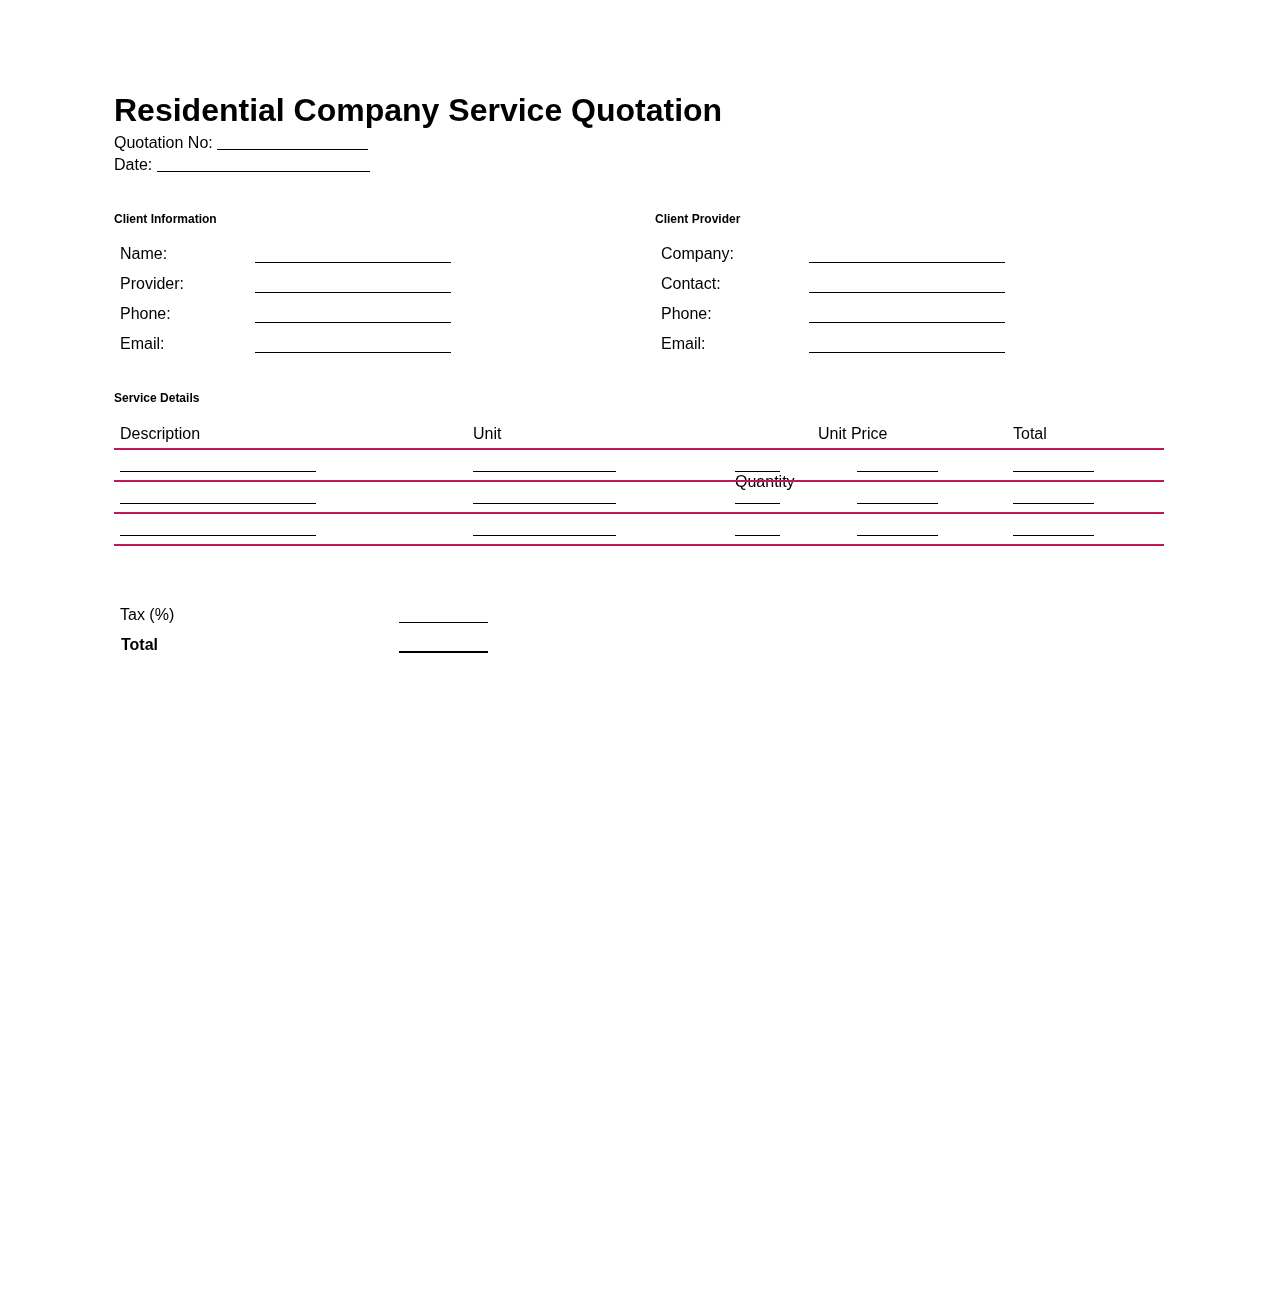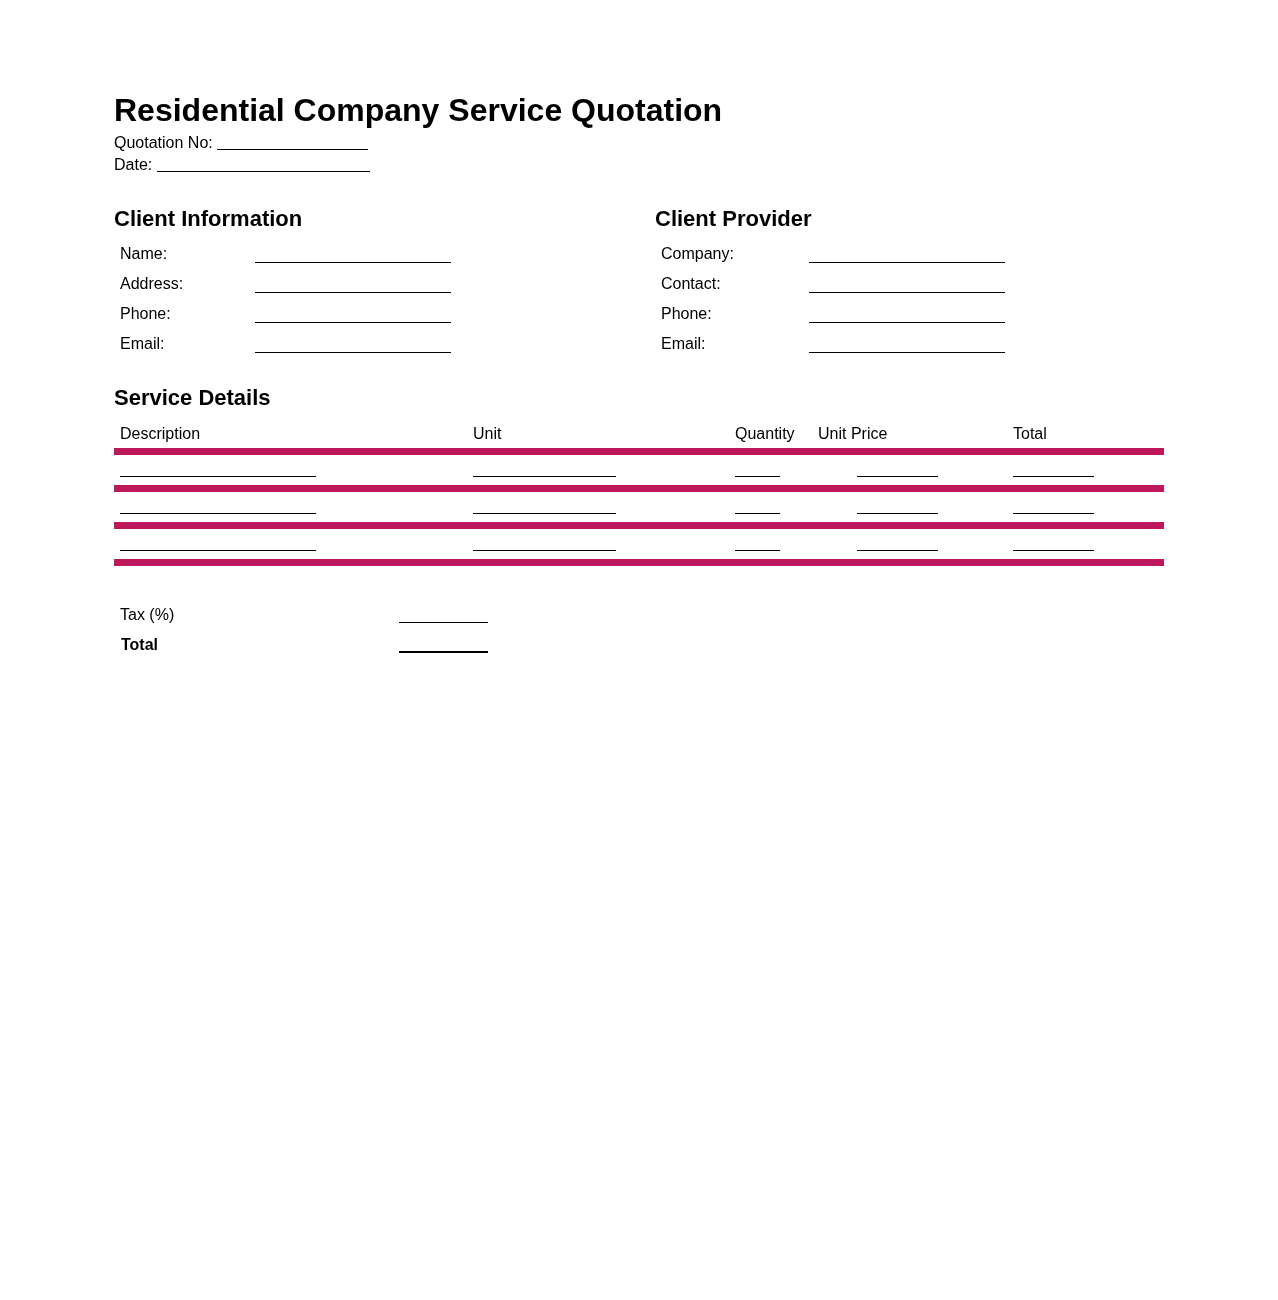--- a/index.html
+++ b/index.html
@@ -36,21 +36,21 @@
     .blank {
       display: inline-block;
       border-bottom: 1px solid #000;
       vertical-align: baseline;
       height: 1px;
       position: relative;
       top: 2px;
     }
     h2 {
       margin: 0;
-      font-size: 22px;
+      font-size: 12px;
       font-weight: bold;
       line-height: 22px;
     }
 
     
     .parties {
       position: absolute;
       top: 120px;
       left: 0;
       width: 1050px;
@@ -91,21 +91,21 @@
     }
     .svc-table {
       position: absolute;
       top: 28px;
       left: 0;
       width: 1050px;
     }
     .svc-head, .svc-row {
       position: relative;
       width: 1050px;
-      border-bottom: 7px solid #be185d;
+      border-bottom: 2px solid #be185d;
     }
     .svc-head { height: 33px; }
     .svc-row { height: 30px; }
     .th {
       position: absolute;
       top: 9px;
       font-size: 16px;
       line-height: 20px;
       white-space: nowrap;
     }
@@ -175,21 +175,21 @@
 
   <div class="parties">
 
     <div class="party client">
       <h2>Client Information</h2>
       <div class="field-row" style="top:36px;">
         <span class="field-label">Name:</span>
         <span class="field-line" style="left:141px;"></span>
       </div>
       <div class="field-row" style="top:66px;">
-        <span class="field-label">Address:</span>
+        <span class="field-label">Provider:</span>
         <span class="field-line" style="left:141px;"></span>
       </div>
       <div class="field-row" style="top:96px;">
         <span class="field-label">Phone:</span>
         <span class="field-line" style="left:141px;"></span>
       </div>
       <div class="field-row" style="top:126px;">
         <span class="field-label">Email:</span>
         <span class="field-line" style="left:141px;"></span>
       </div>
@@ -215,21 +215,21 @@
       </div>
     </div>
   </div>
 
   <div class="service">
     <h2>Service Details</h2>
     <div class="svc-table">
       <div class="svc-head">
         <span class="th" style="left:6px;">Description</span>
         <span class="th" style="left:359px;">Unit</span>
-        <span class="th" style="left:621px;">Quantity</span>
+        <span class="th" style="left:621px;margin-top:48px;">Quantity</span>
         <span class="th" style="left:704px;">Unit Price</span>
         <span class="th" style="left:899px;">Total</span>
       </div>
       <div class="svc-row">
         <span class="td-line" style="left:6px;width:196px;"></span>
         <span class="td-line" style="left:359px;width:143px;"></span>
         <span class="td-line" style="left:621px;width:45px;"></span>
         <span class="td-line" style="left:743px;width:81px;"></span>
         <span class="td-line" style="left:899px;width:81px;"></span>
       </div>

